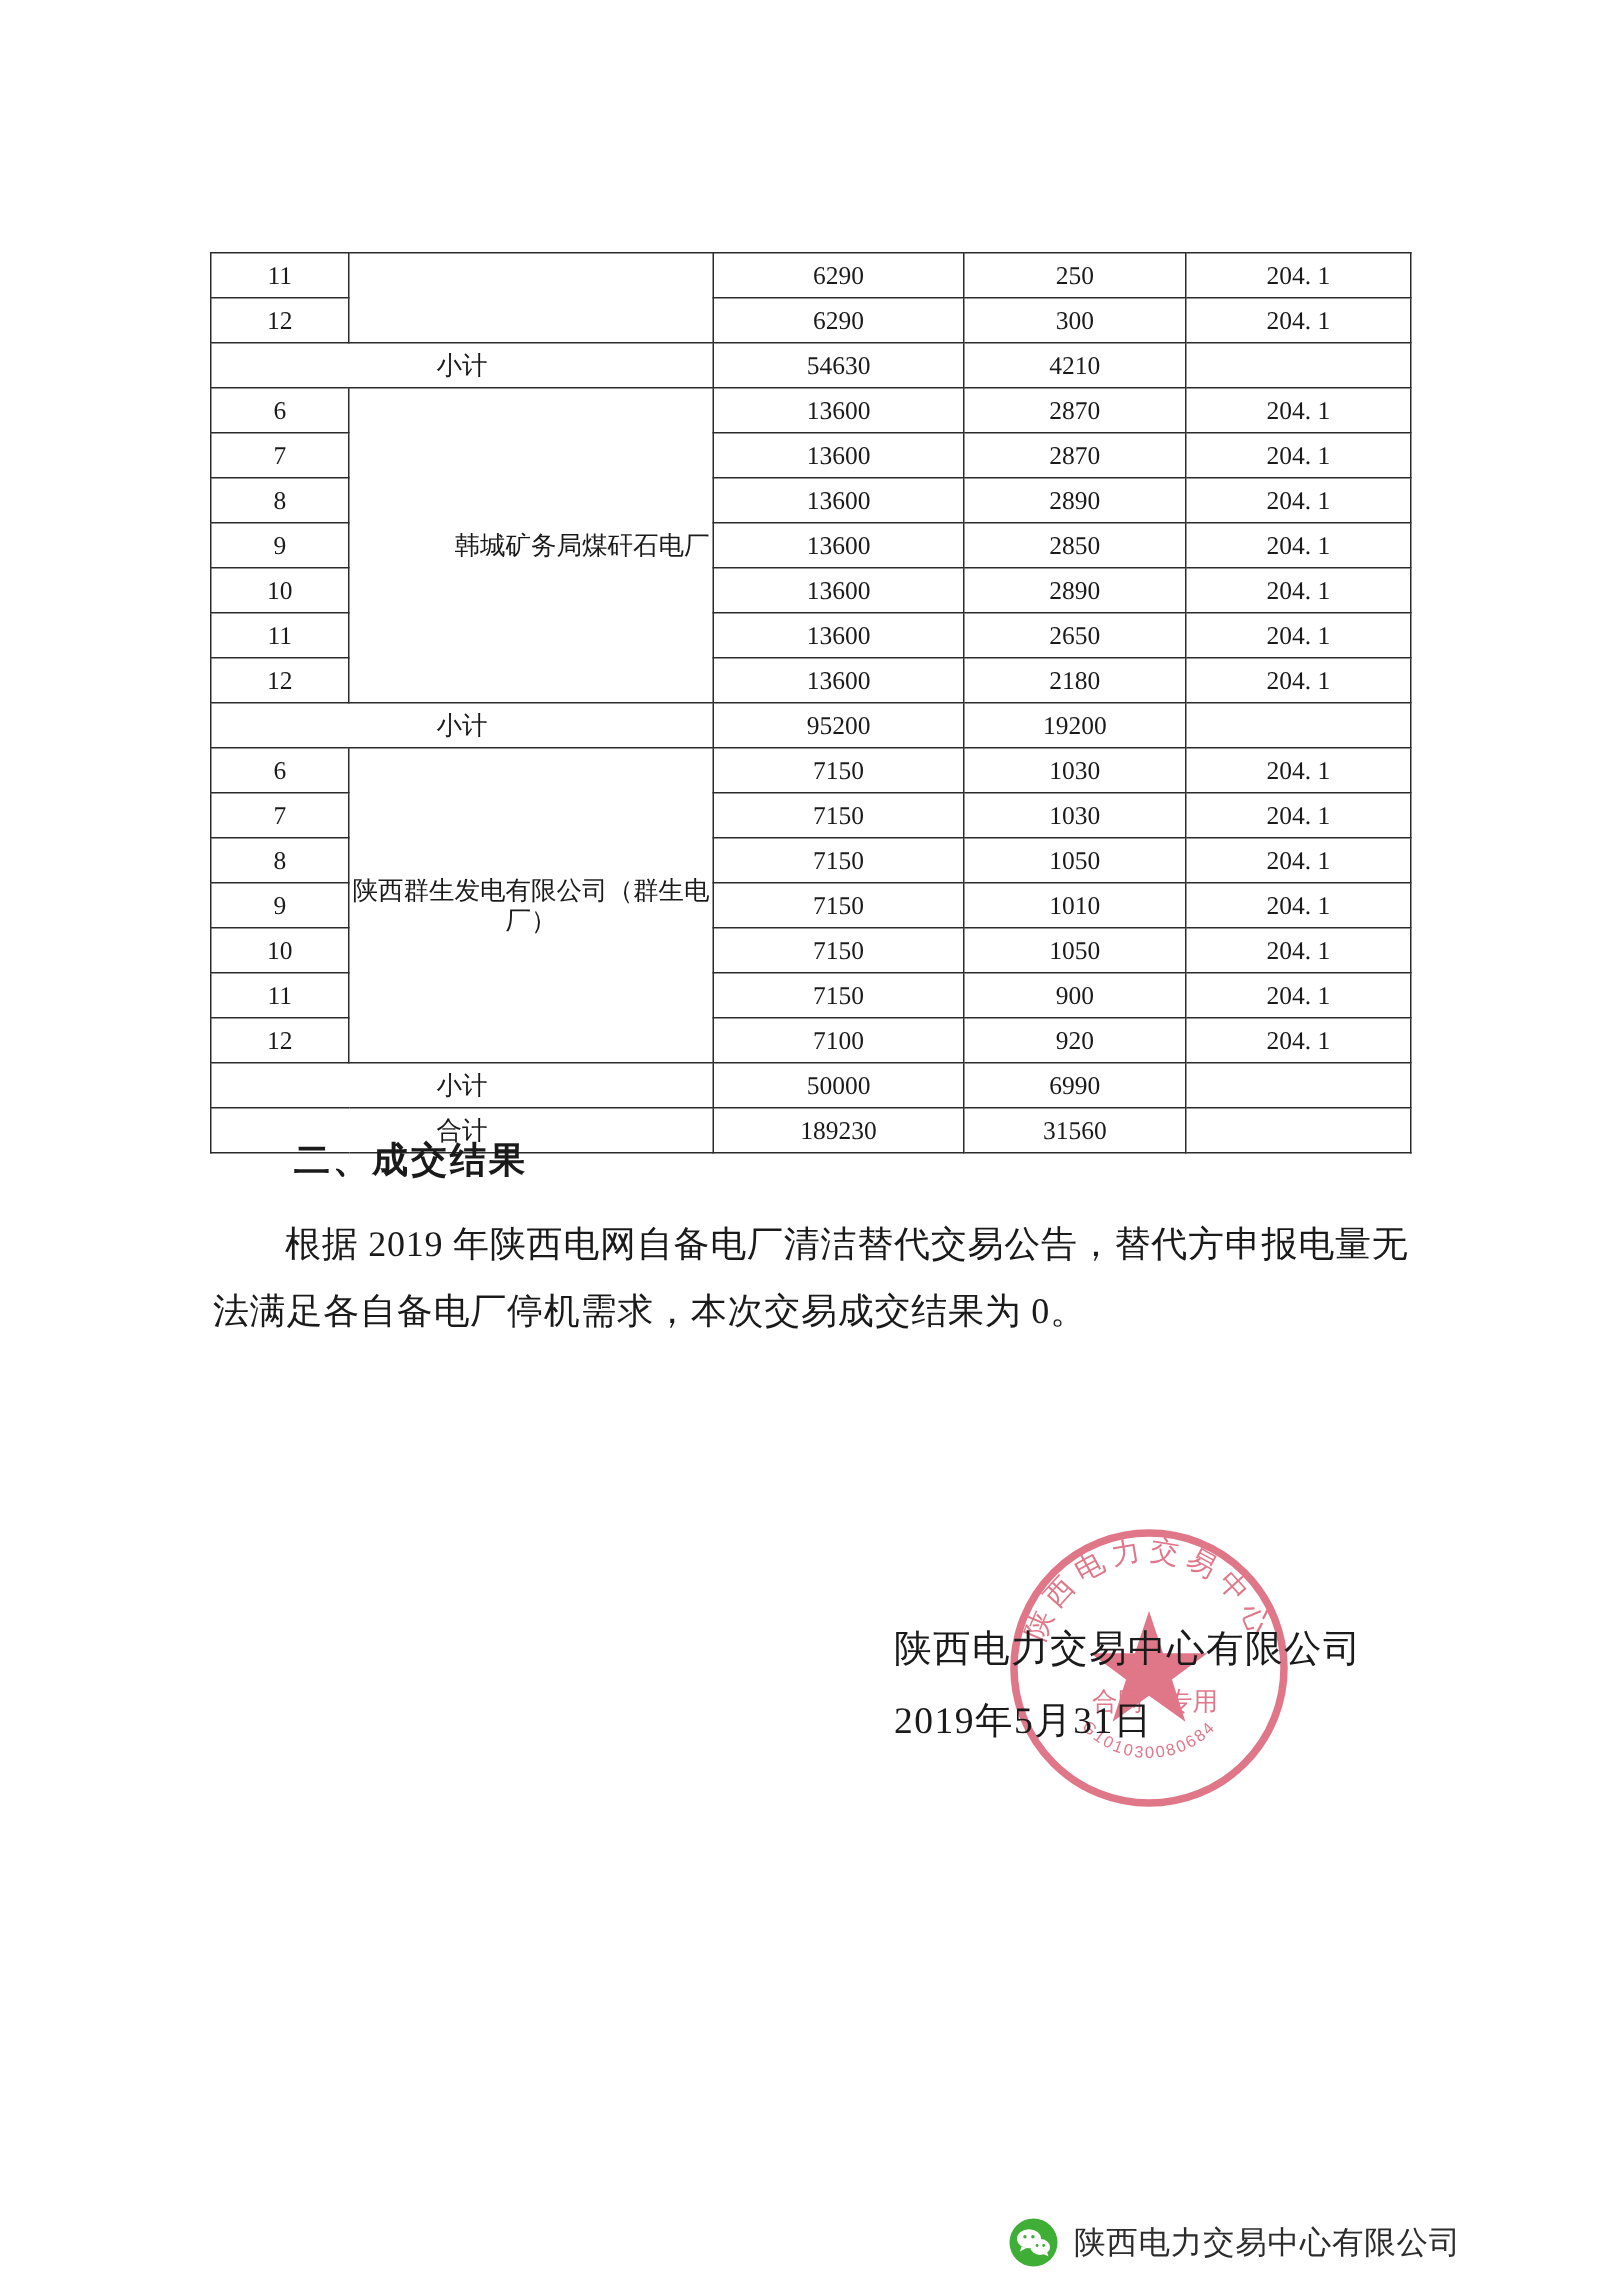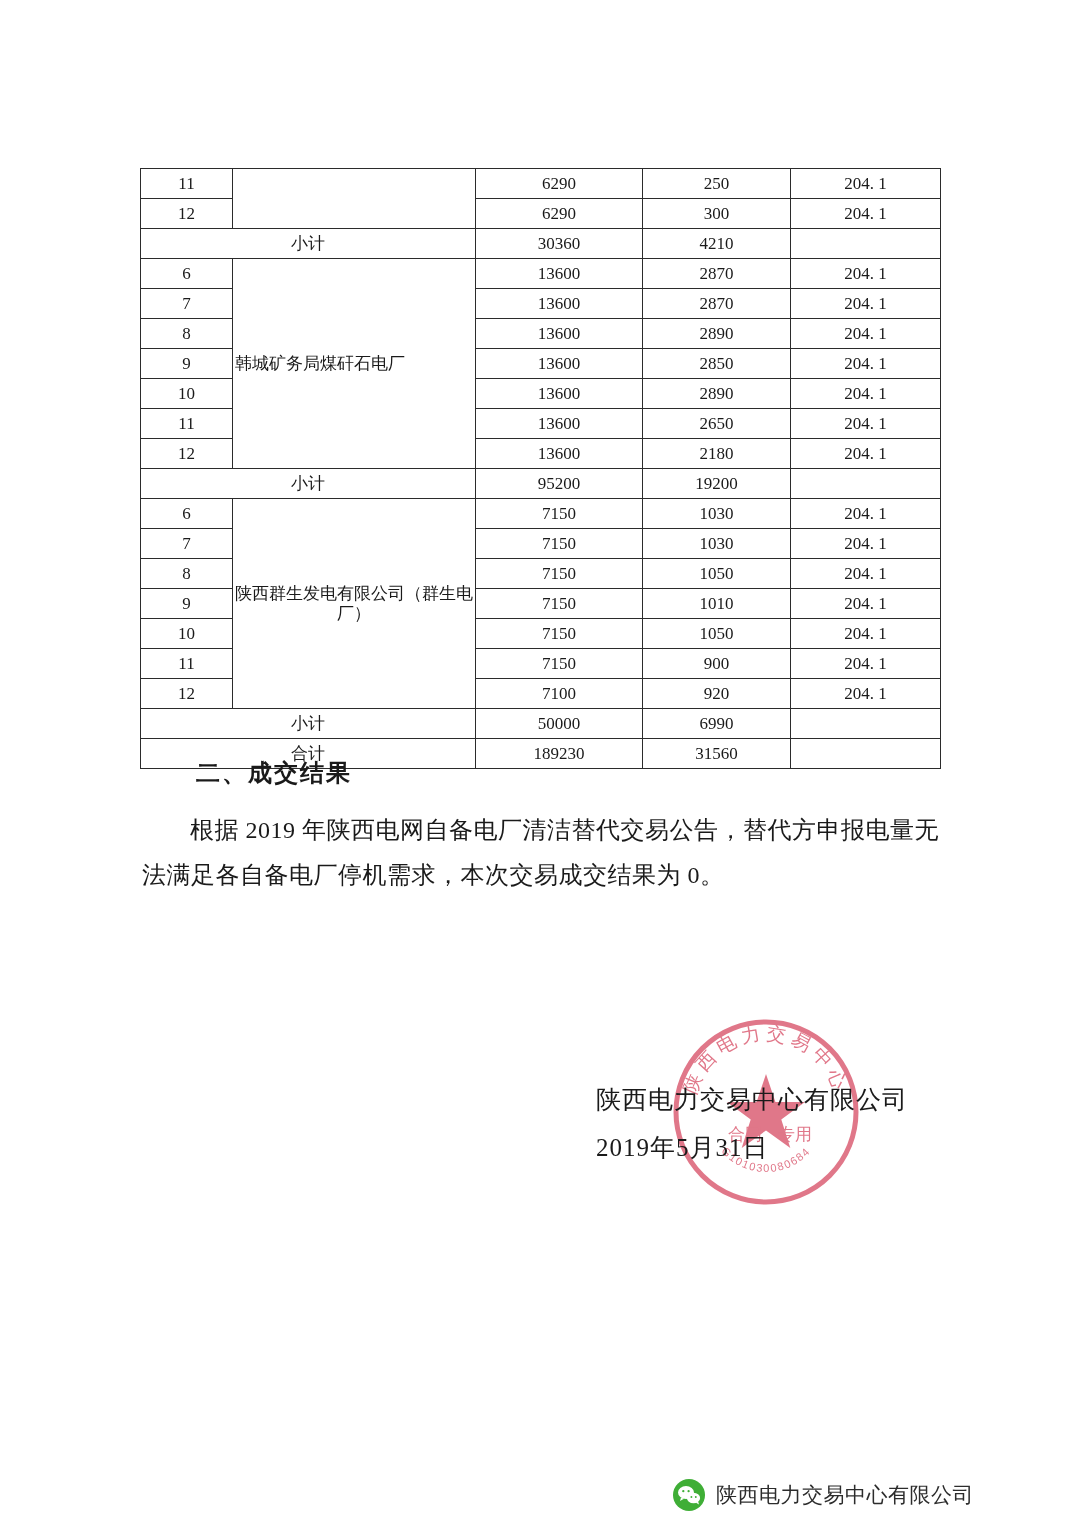--- a/index.html
+++ b/index.html
@@ -158,28 +158,28 @@
         </tr>
         <tr>
           <td>12</td>
           <td>6290</td>
           <td>300</td>
           <td>204. 1</td>
         </tr>
 
         <tr>
           <td class="subtotal" colspan="2">小计</td>
-          <td>30360</td>
+          <td>54630</td>
           <td>4210</td>
           <td></td>
         </tr>
 
         <tr>
           <td>6</td>
-          <td class="plant" rowspan="7" style="text-align:left;margin-top:48px;">韩城矿务局煤矸石电厂</td>
+          <td class="plant" rowspan="7" style="text-align:right;margin-top:48px;">韩城矿务局煤矸石电厂</td>
           <td>13600</td>
           <td>2870</td>
           <td>204. 1</td>
         </tr>
         <tr>
           <td>7</td>
           <td>13600</td>
           <td>2870</td>
           <td>204. 1</td>
         </tr>

